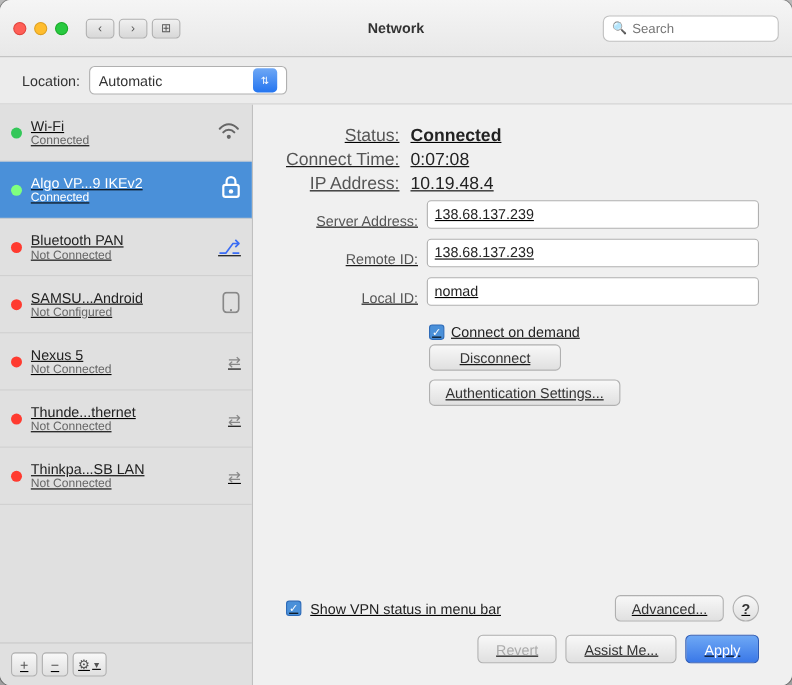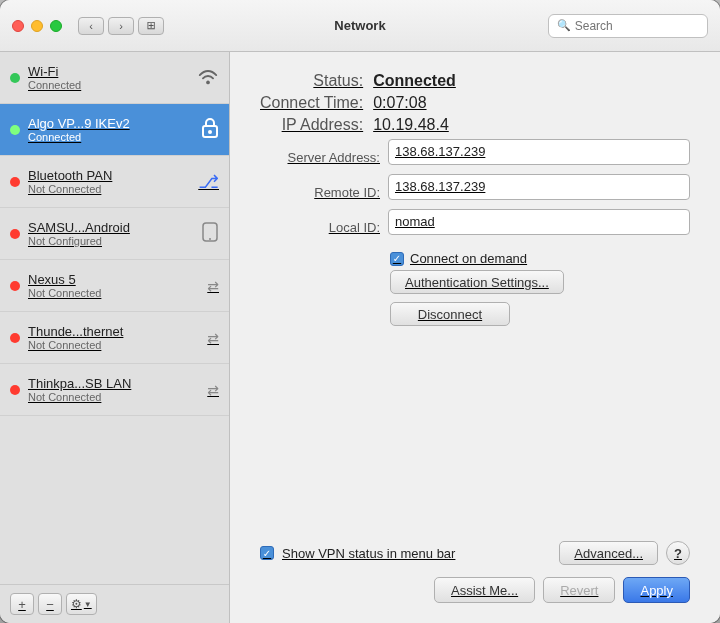--- a/index.html
+++ b/index.html
@@ -466,20 +466,27 @@
       <div class="nav-btn">›</div>
     </div>
     <div class="grid-btn">⊞</div>
     <div class="title-text">Network</div>
     <div class="search-box">
       <span class="search-icon-wrap">🔍</span>
       <input type="text" placeholder="Search" style="">
     </div>
   </div>
 
+  <div class="location-bar">
+    <span class="location-label">Location:</span>
+    <div class="location-select">
+      <span class="location-select-text">Automatic</span>
+      <div class="location-select-arrow">⇅</div>
+    </div>
+  </div>
 
   <div class="main-content">
 
     <div class="sidebar">
 
       <div class="network-item">
         <div class="status-dot dot-green"></div>
         <div class="network-info">
           <div class="network-name">Wi-Fi</div>
           <div class="network-status">Connected</div>
@@ -593,32 +600,32 @@
           <input class="form-input" type="text" value="nomad" style="">
         </div>
       </div>
 
       <div class="checkbox-row">
         <div class="checkbox-styled"></div>
         <span>Connect on demand</span>
       </div>
 
       <div class="action-buttons">
+        <button class="mac-button">Disconnect</button>
         <button class="mac-button">Authentication Settings...</button>
-        <button class="mac-button">Disconnect</button>
       </div>
 
       <div class="bottom-section">
         <div class="show-vpn-row">
           <div class="show-vpn-checkbox"></div>
           <span class="show-vpn-label">Show VPN status in menu bar</span>
           <button class="advanced-btn">Advanced...</button>
           <div class="help-btn">?</div>
         </div>
         <div class="final-buttons">
+          <button class="final-btn disabled">Revert</button>
           <button class="final-btn">Assist Me...</button>
-          <button class="final-btn disabled">Revert</button>
           <button class="final-btn primary">Apply</button>
         </div>
       </div>
     </div>
   </div>
 </div>
 
 </body></html>

